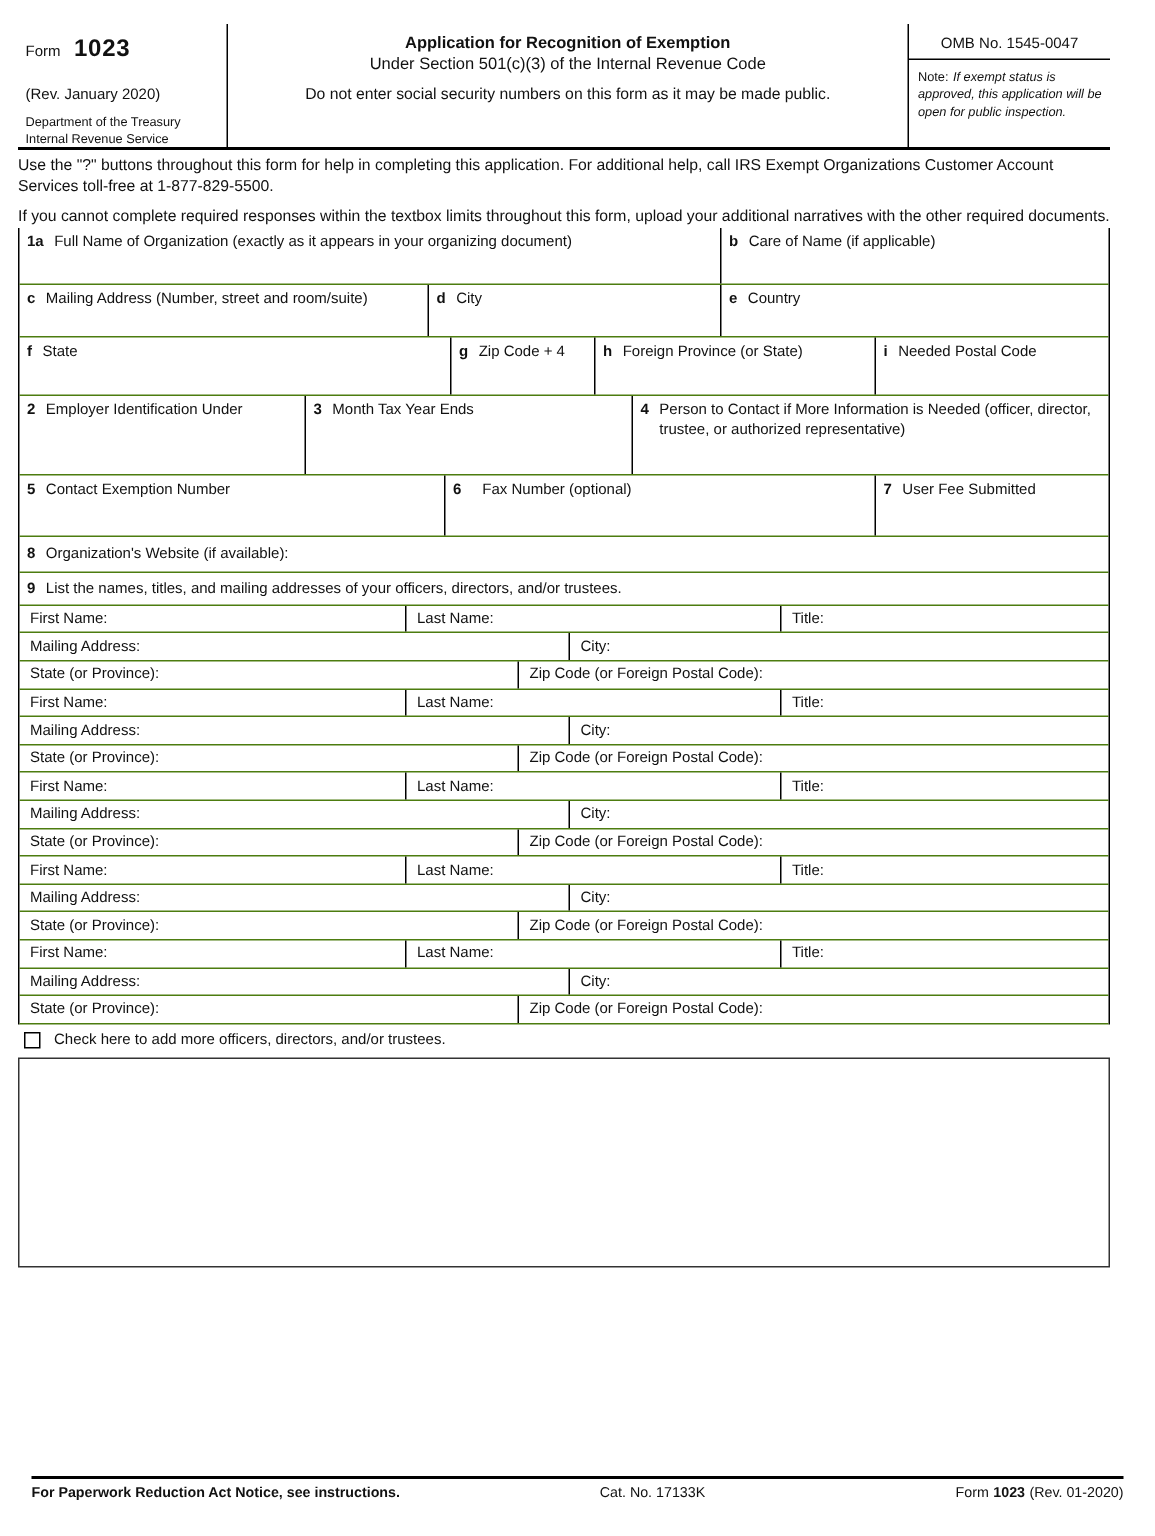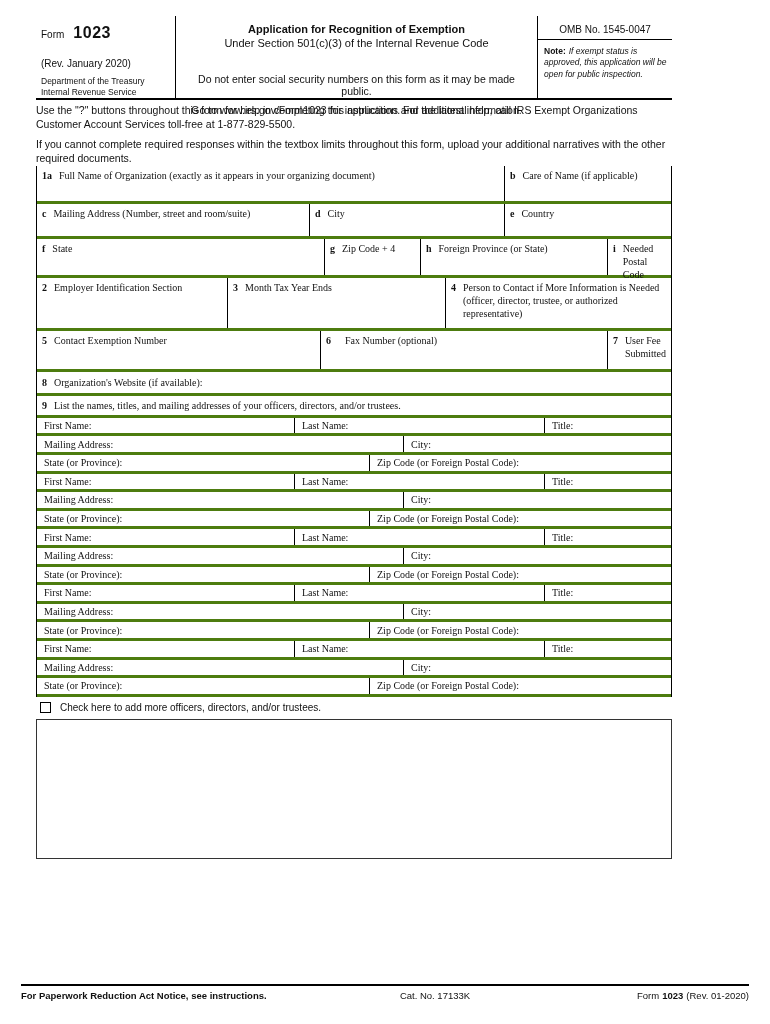--- a/index.html
+++ b/index.html
@@ -1,50 +1,50 @@
 <!DOCTYPE html>
 <html><head>
 <meta charset="utf-8">
 <style>
   * { margin:0; padding:0; box-sizing:border-box; }
   html,body { background:#e8e8e8; }
   body { width:770px; height:1024px; position:relative; font-family:"Liberation Sans", sans-serif; color:#111; }
   .sheet { position:absolute; left:0; top:0; width:770px; height:1024px; background:#ffffff; }
-  .page { position:absolute; left:36px; top:16px; width:636px; }
+  .page { position:absolute; left:12px; top:16px; width:728px; }
 
   
   .hdr { display:flex; border-bottom:2px solid #000; height:84px; }
   .hdr-left { width:139px; padding:8px 4px 2px 5px; }
   .form-word { font-size:10px; }
   .form-num { font-size:16px; font-weight:bold; margin-left:9px; letter-spacing:.5px; }
   .rev { font-size:10px; margin-top:16px; }
   .agency { font-size:8.5px; margin-top:7px; line-height:1.3; }
   .hdr-center { flex:1; border-left:1px solid #000; border-right:1px solid #000; text-align:center; padding:7px 6px 16px; }
   .title1 { font-size:11px; font-weight:bold; }
   .title2 { font-size:11px; font-weight:normal; margin-top:2px;text-align:center; }
-  .instr1 { font-size:10.5px; margin-top:24px; }
+  .instr1 { font-size:10.5px; margin-top:8px; }
   .instr2 { font-size:10.5px; margin-top:7px; }
   .hdr-right { width:134px; display:flex; flex-direction:column; }
   .omb { font-size:10px; text-align:center; padding:8px 2px 4px; border-bottom:1px solid #000; }
   .note { font-size:8.5px; padding:6px 4px 2px 6px; line-height:1.35; }
-  .note-label { font-weight:bold; margin-right:3px; }
+  .note-label { font-weight:normal; margin-right:3px; }
   .note-text { font-style:italic; }
 
   
   .p1 { margin-top:4px; font-size:10.5px; line-height:1.33; }
   .p2 { margin-top:6px; font-size:10.5px; line-height:1.33; }
 
   
   .part-bar { margin-top:7px; height:20px; border-top:1px solid #000; border-bottom:1px solid #000; display:flex; align-items:stretch; }
   .part-label { background:#000; color:#fff; font-weight:bold; font-size:10.5px; width:64px; padding:3px 0 0 5px; }
   .part-title { font-weight:bold; font-size:10.5px; padding:3px 0 0 12px; }
 
   
   .tbl { border-left:1px solid #000; border-right:1px solid #000; }
-  .trow { display:flex; border-bottom:3px solid #4d7c0f;font-family:Liberation Serif, serif; }
+  .trow { display:flex; border-bottom:1px solid #4d7c0f; }
   .cell { border-right:1px solid #000; padding:3px 5px; display:flex; align-items:flex-start; gap:7px; font-size:10px; line-height:1.3; }
   .cell.last { border-right:none; flex:1; }
   .num { font-weight:bold; white-space:nowrap; }
 
   
   .ocell { border-right:1px solid #000; display:flex; align-items:center; padding-left:7px; font-size:10px; }
   .ocell.last { border-right:none; flex:1; }
 
   
   .cbrow { height:22px; display:flex; align-items:center; padding-left:4px; }
@@ -75,21 +75,20 @@
       <div class="rev">(Rev. January 2020)</div>
       <div class="agency">
         <div>Department of the Treasury</div>
         <div>Internal Revenue Service</div>
       </div>
     </div>
     <div class="hdr-center">
       <div class="title1">Application for Recognition of Exemption</div>
       <div class="title2">Under Section 501(c)(3) of the Internal Revenue Code</div>
       <div class="instr1">Do not enter social security numbers on this form as it may be made public.</div>
-      <div class="instr2">Go to www.irs.gov/Form1023 for instructions and the latest information.</div>
     </div>
     <div class="hdr-right">
       <div class="omb">OMB No. 1545-0047</div>
       <div class="note">
         <span class="note-label">Note:</span><span class="note-text">If exempt status is approved, this application will be open for public inspection.</span>
       </div>
     </div>
   </div>
 
   <div class="p1">Use the "?" buttons throughout this form for help in completing this application. For additional help, call IRS Exempt Organizations Customer Account Services toll-free at 1-877-829-5500.</div>
@@ -139,21 +138,21 @@
       </div>
       <div class="cell last">
         <span class="num">i</span>
         <span>Needed Postal Code</span>
       </div>
     </div>
 
     <div class="trow" style="height:53px">
       <div class="cell" style="width:191px">
         <span class="num">2</span>
-        <span>Employer Identification Section</span>
+        <span>Employer Identification Under</span>
       </div>
       <div class="cell" style="width:218px">
         <span class="num">3</span>
         <span>Month Tax Year Ends</span>
       </div>
       <div class="cell last">
         <span class="num">4</span>
         <span>Person to Contact if More Information is Needed (officer, director, trustee, or authorized representative)</span>
       </div>
     </div>

